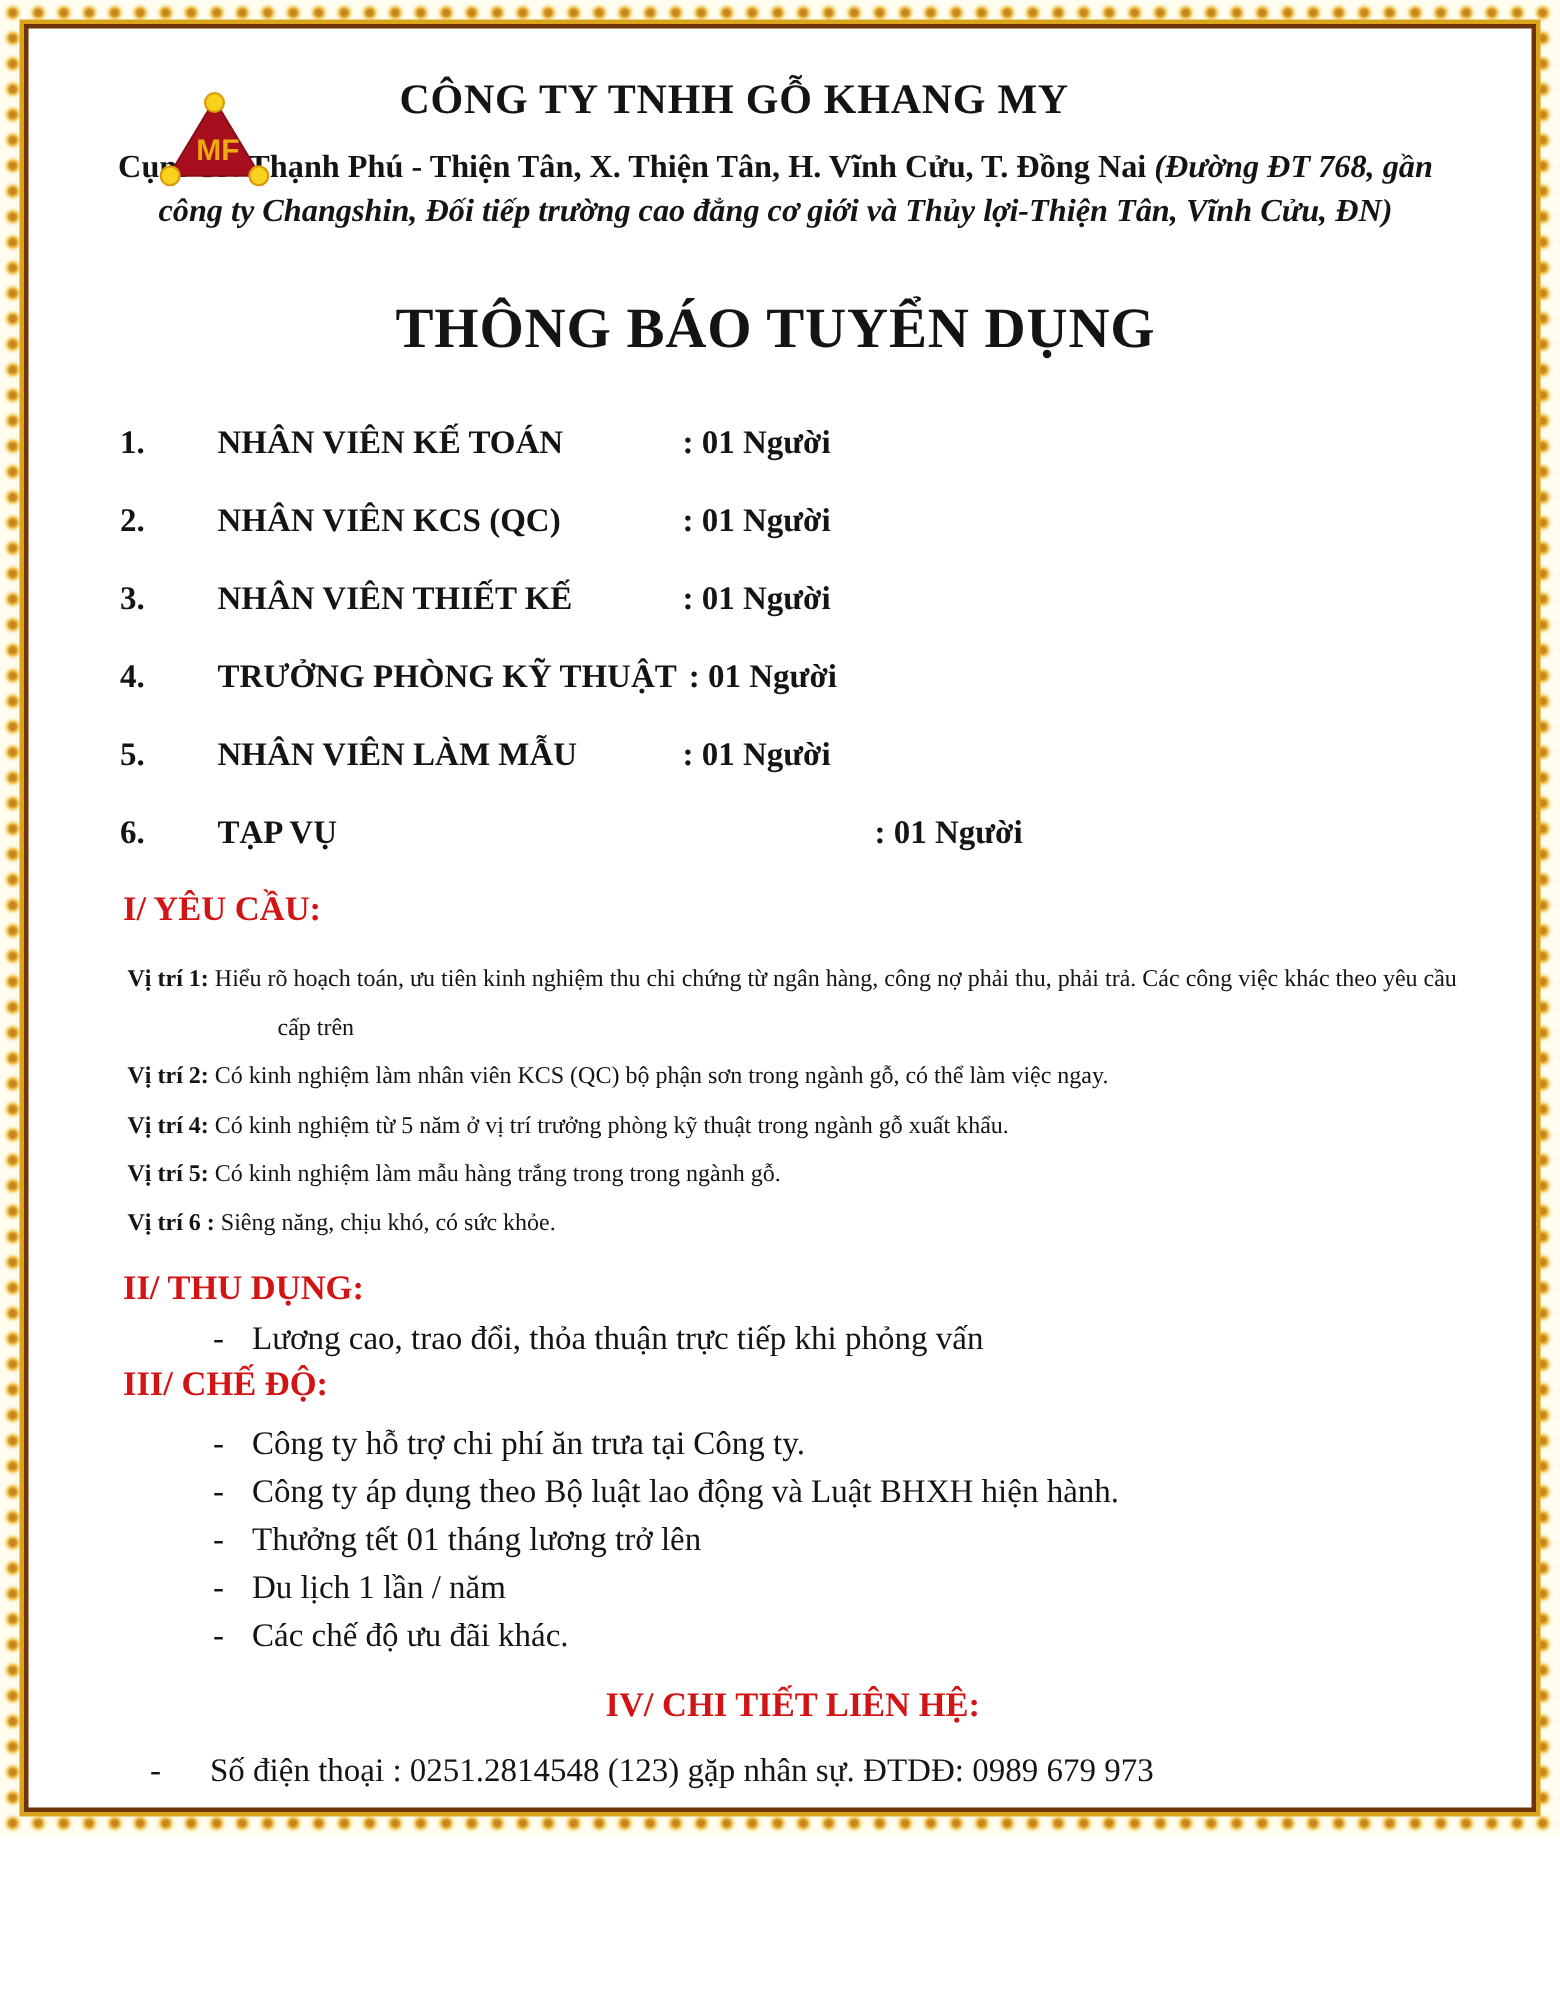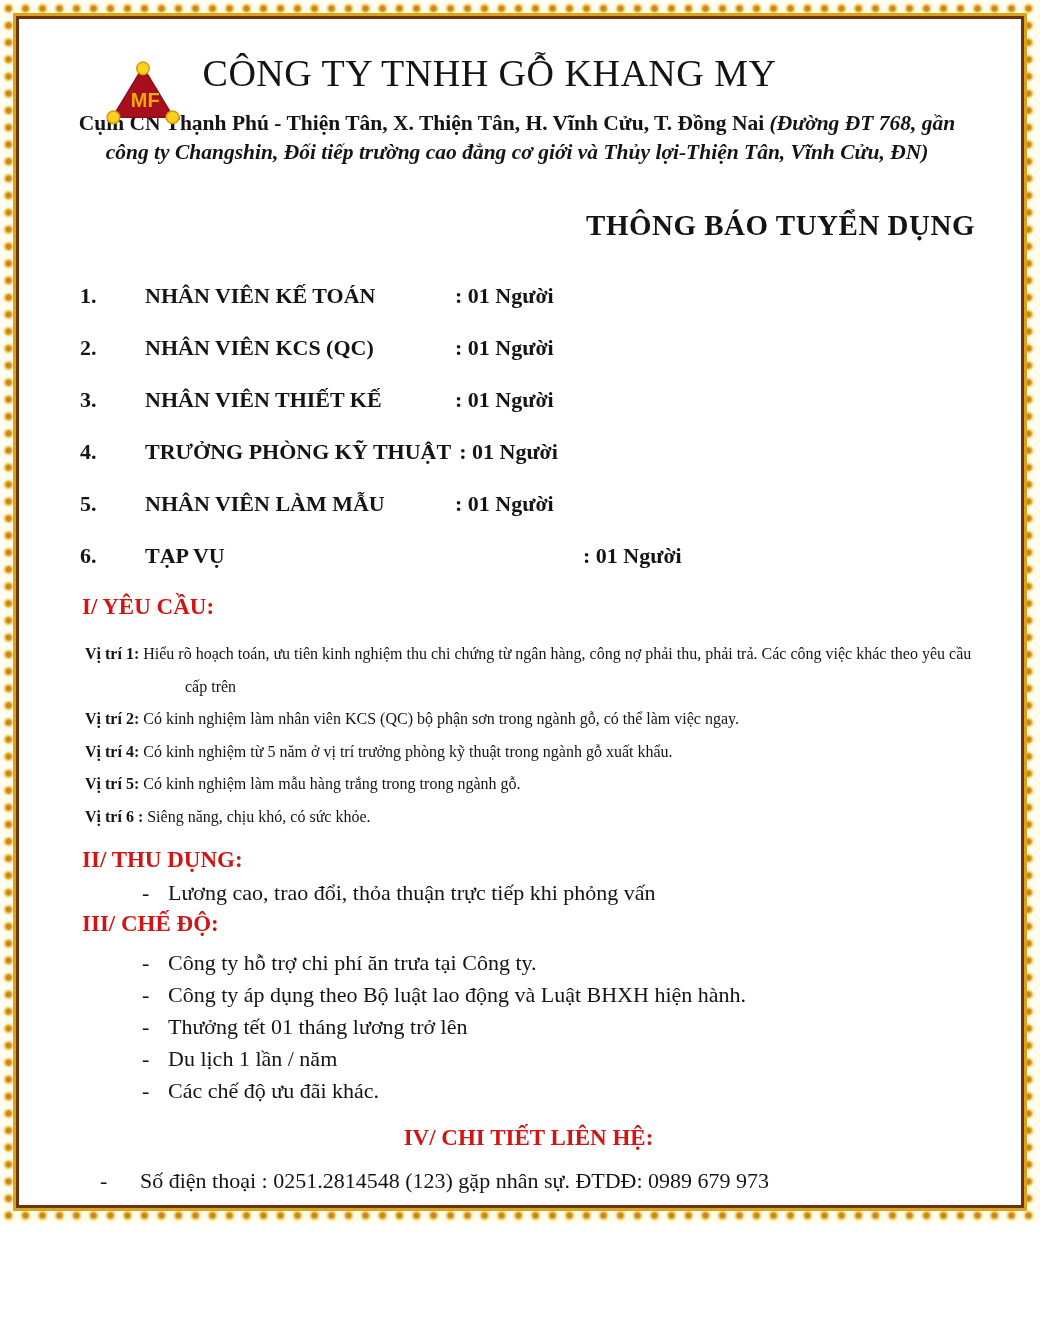--- a/index.html
+++ b/index.html
@@ -24,36 +24,36 @@
     position:relative;
     overflow:hidden;
   }
 
   
   .logo{position:absolute;left:46px;top:10px;width:76px;height:68px;}
   .company-title{
     margin-top:26px;
     text-align:center;
     padding-right:55px;
-    font-size:38px;font-weight:normal;
+    font-size:28px;font-weight:bold;
     letter-spacing:.5px;
   }
   .address{
     margin:14px auto 0 auto;
     max-width:960px;
     text-align:center;
     font-size:21.5px;font-weight:bold;
     line-height:29px;
   }
   .address .addr-italic{font-style:italic;}
 
   .doc-title{
     margin-top:42px;
-    text-align:right;
-    font-size:29px;font-weight:bold;
+    text-align:center;
+    font-size:38px;font-weight:bold;
     letter-spacing:.5px;
   }
 
   
   .positions{margin-top:38px;}
   .pos-row{
     display:flex;
     margin-left:21px;
     margin-bottom:20px;
     font-size:22px;font-weight:bold;

